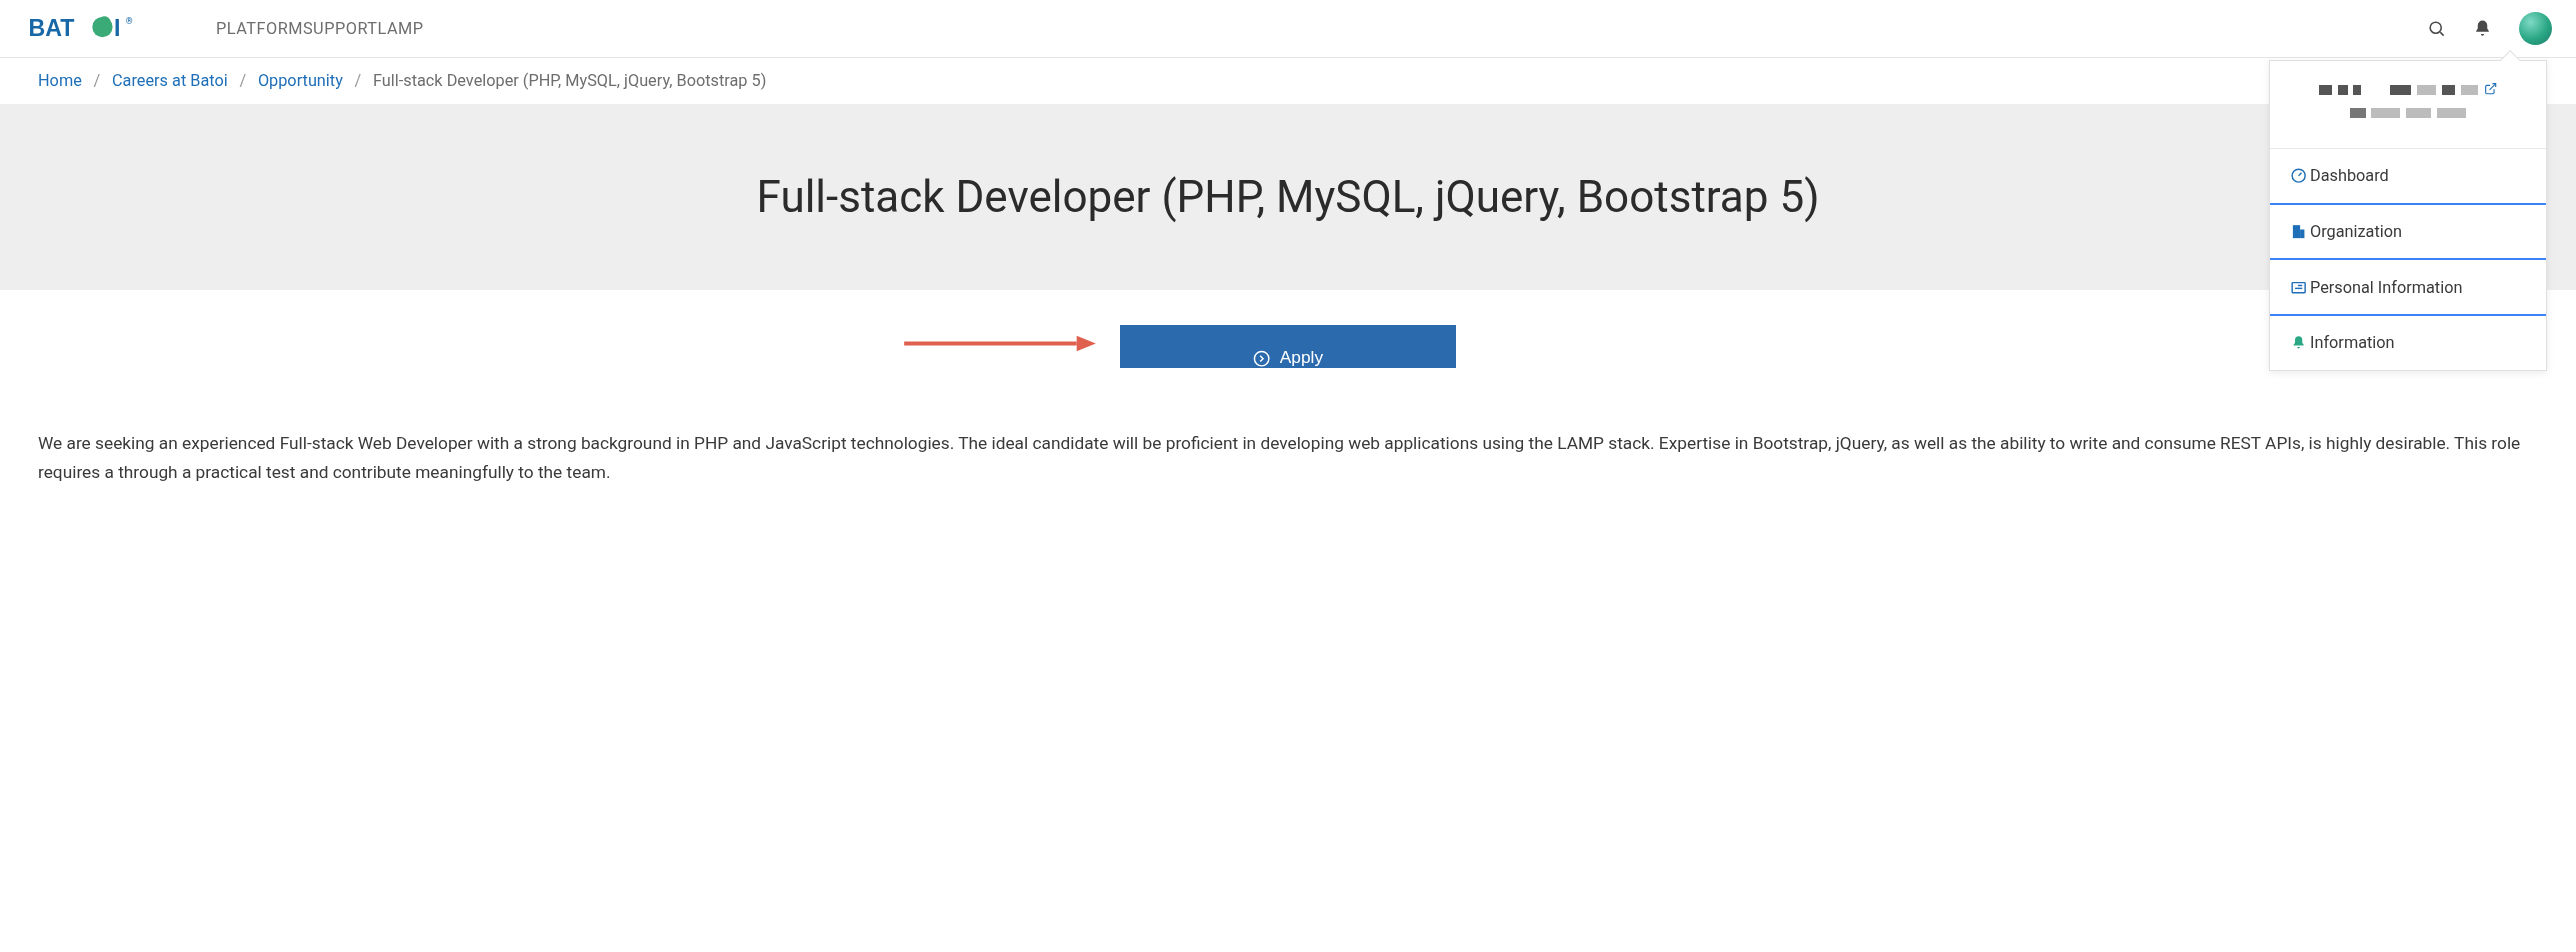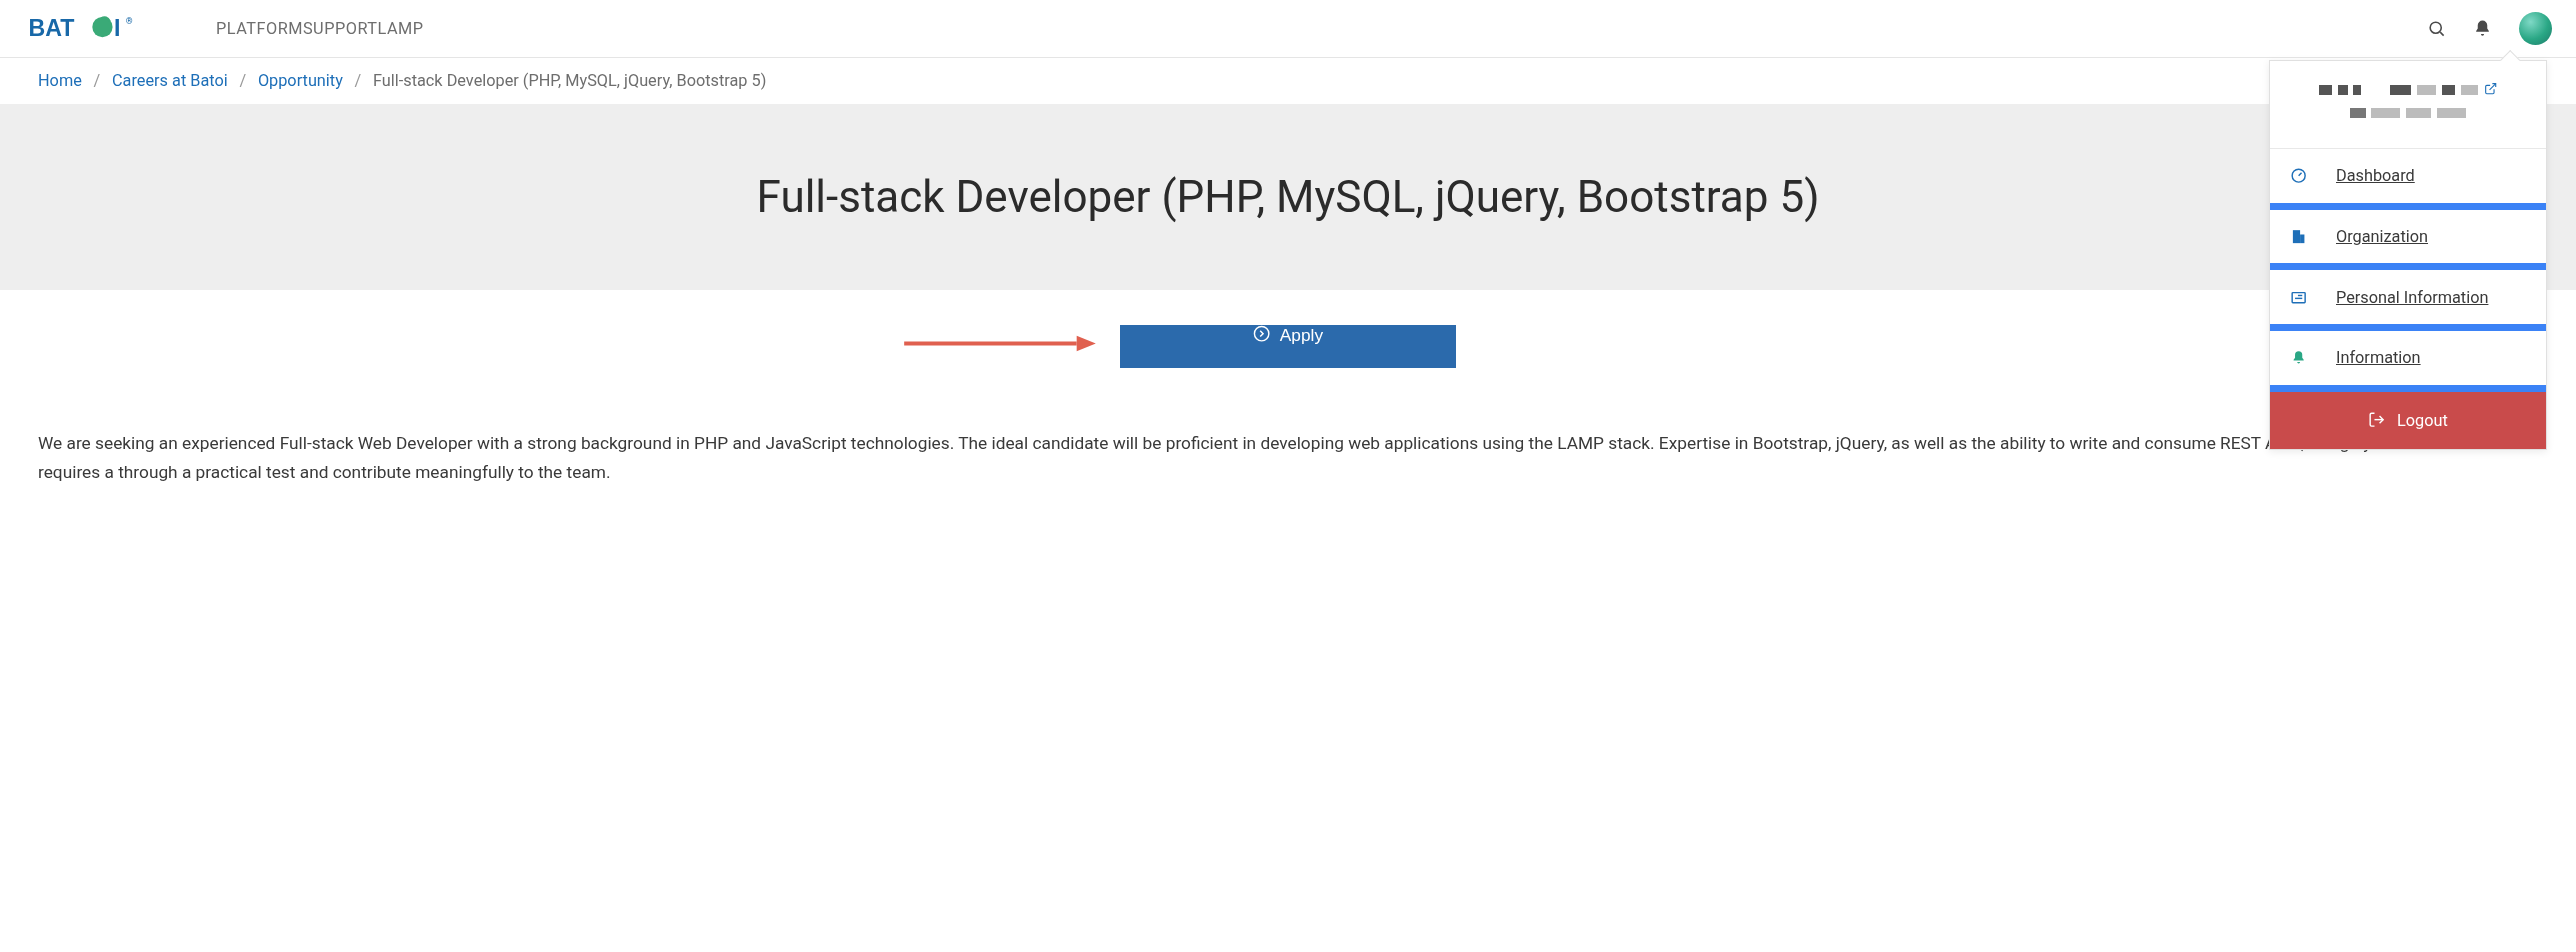--- a/index.html
+++ b/index.html
@@ -21,35 +21,35 @@
   .breadcrumb a { color: #1e6fb8; text-decoration: none; }
   .breadcrumb .sep { color: #9a9a9a; margin: 0 7.7px; }
   .breadcrumb .current { color: #6e6e6e; }
 
   
   .hero { background: #eeeeee; padding: 67px 38px; text-align: center; }
   .hero h1 { font-size: 44px; font-weight: 400; color: #2b2b2b; }
 
   
   .apply-row { position: relative; display:flex; justify-content:center; padding: 35px 0 23px 0; }
-  .apply-btn { background:#2b6aac; color:#fff; border:none; width:336px; height:43px; font-size:17.3px; display:flex; align-items:flex-start; justify-content:center; gap:9.6px; cursor:pointer; }
+  .apply-btn { background:#2b6aac; color:#fff; border:none; width:336px; height:43px; font-size:17.3px; display:flex; align-items:flex-end; justify-content:center; gap:9.6px; cursor:pointer; }
   .arrow-svg { position:absolute; left:50%; transform:translateX(-384px); top:42px; }
 
   
   .body-text { padding: 38px 38px; font-size: 17.3px; line-height: 1.7; color:#3a3a3a; }
 
   
   .dropdown { position:absolute; top:60px; right:29px; width:278px; background:#fff; border:1px solid #e0e0e0; box-shadow:0 1.9px 7.7px rgba(0,0,0,0.08); z-index:50; }
   .dropdown::before { content:""; position:absolute; top:-7.7px; right:29px; width:13.4px; height:13.4px; background:#fff; border-left:1px solid #e0e0e0; border-top:1px solid #e0e0e0; transform:rotate(45deg); }
   .dd-header { padding:21px 17.3px; text-align:center; border-bottom:1px solid #e8e8e8; }
   .blur-row { display:flex; justify-content:center; gap:5.8px; margin-bottom:9.6px; align-items:center; }
   .blur-chip { height:9.6px; background:#555; }
   .blur-chip.light { background:#bcbcbc; }
   .ext-link { color:#1e6fb8; font-size:13.4px; }
-  .dd-item { display:flex; align-items:center; gap:28px; padding:17.3px 19px; border-bottom:7px solid #3b82f6; cursor:pointer; font-size:16.3px; color:#3a3a3a;text-decoration:underline; }
+  .dd-item { display:flex; align-items:center; gap:2px; padding:17.3px 19px; border-bottom:2px solid #3b82f6; cursor:pointer; font-size:16.3px; color:#3a3a3a; }
   .dd-item:last-of-type { border-bottom:none; }
   .dd-icon { width:19px; display:flex; justify-content:center; color:#1e6fb8; }
   .dd-icon.teal { color:#2aa785; }
   .logout-btn { background:#c94b4b; color:#fff; padding:19px; display:flex; align-items:center; justify-content:center; gap:11.5px; font-size:16.3px; cursor:pointer; }
 
 </style>
 </head>
 <body>
 
 <header class="topbar">
@@ -177,22 +177,14 @@
 
   <div class="dd-item">
     <span class="dd-icon teal">
       <svg width="17.3" height="17.3" viewBox="0 0 24 24" fill="currentColor">
           <path d="M12 3a5 5 0 00-5 5v4l-2 3v1h14v-1l-2-3V8a5 5 0 00-5-5zM10 18a2 2 0 004 0h-4z"></path>
         </svg>
     </span>
     <span>Information</span>
   </div>
 
-  <div class="logout-btn">
-    <svg width="17.3" height="17.3" viewBox="0 0 24 24" fill="none" stroke="#fff" stroke-width="2">
-        <path d="M9 21H5a2 2 0 01-2-2V5a2 2 0 012-2h4"></path>
-        <polyline points="16 17 21 12 16 7"></polyline>
-        <line x1="21" y1="12" x2="9" y2="12"></line>
-      </svg>
-    <span>Logout</span>
-  </div>
 </div>
 
 
 </body></html>

